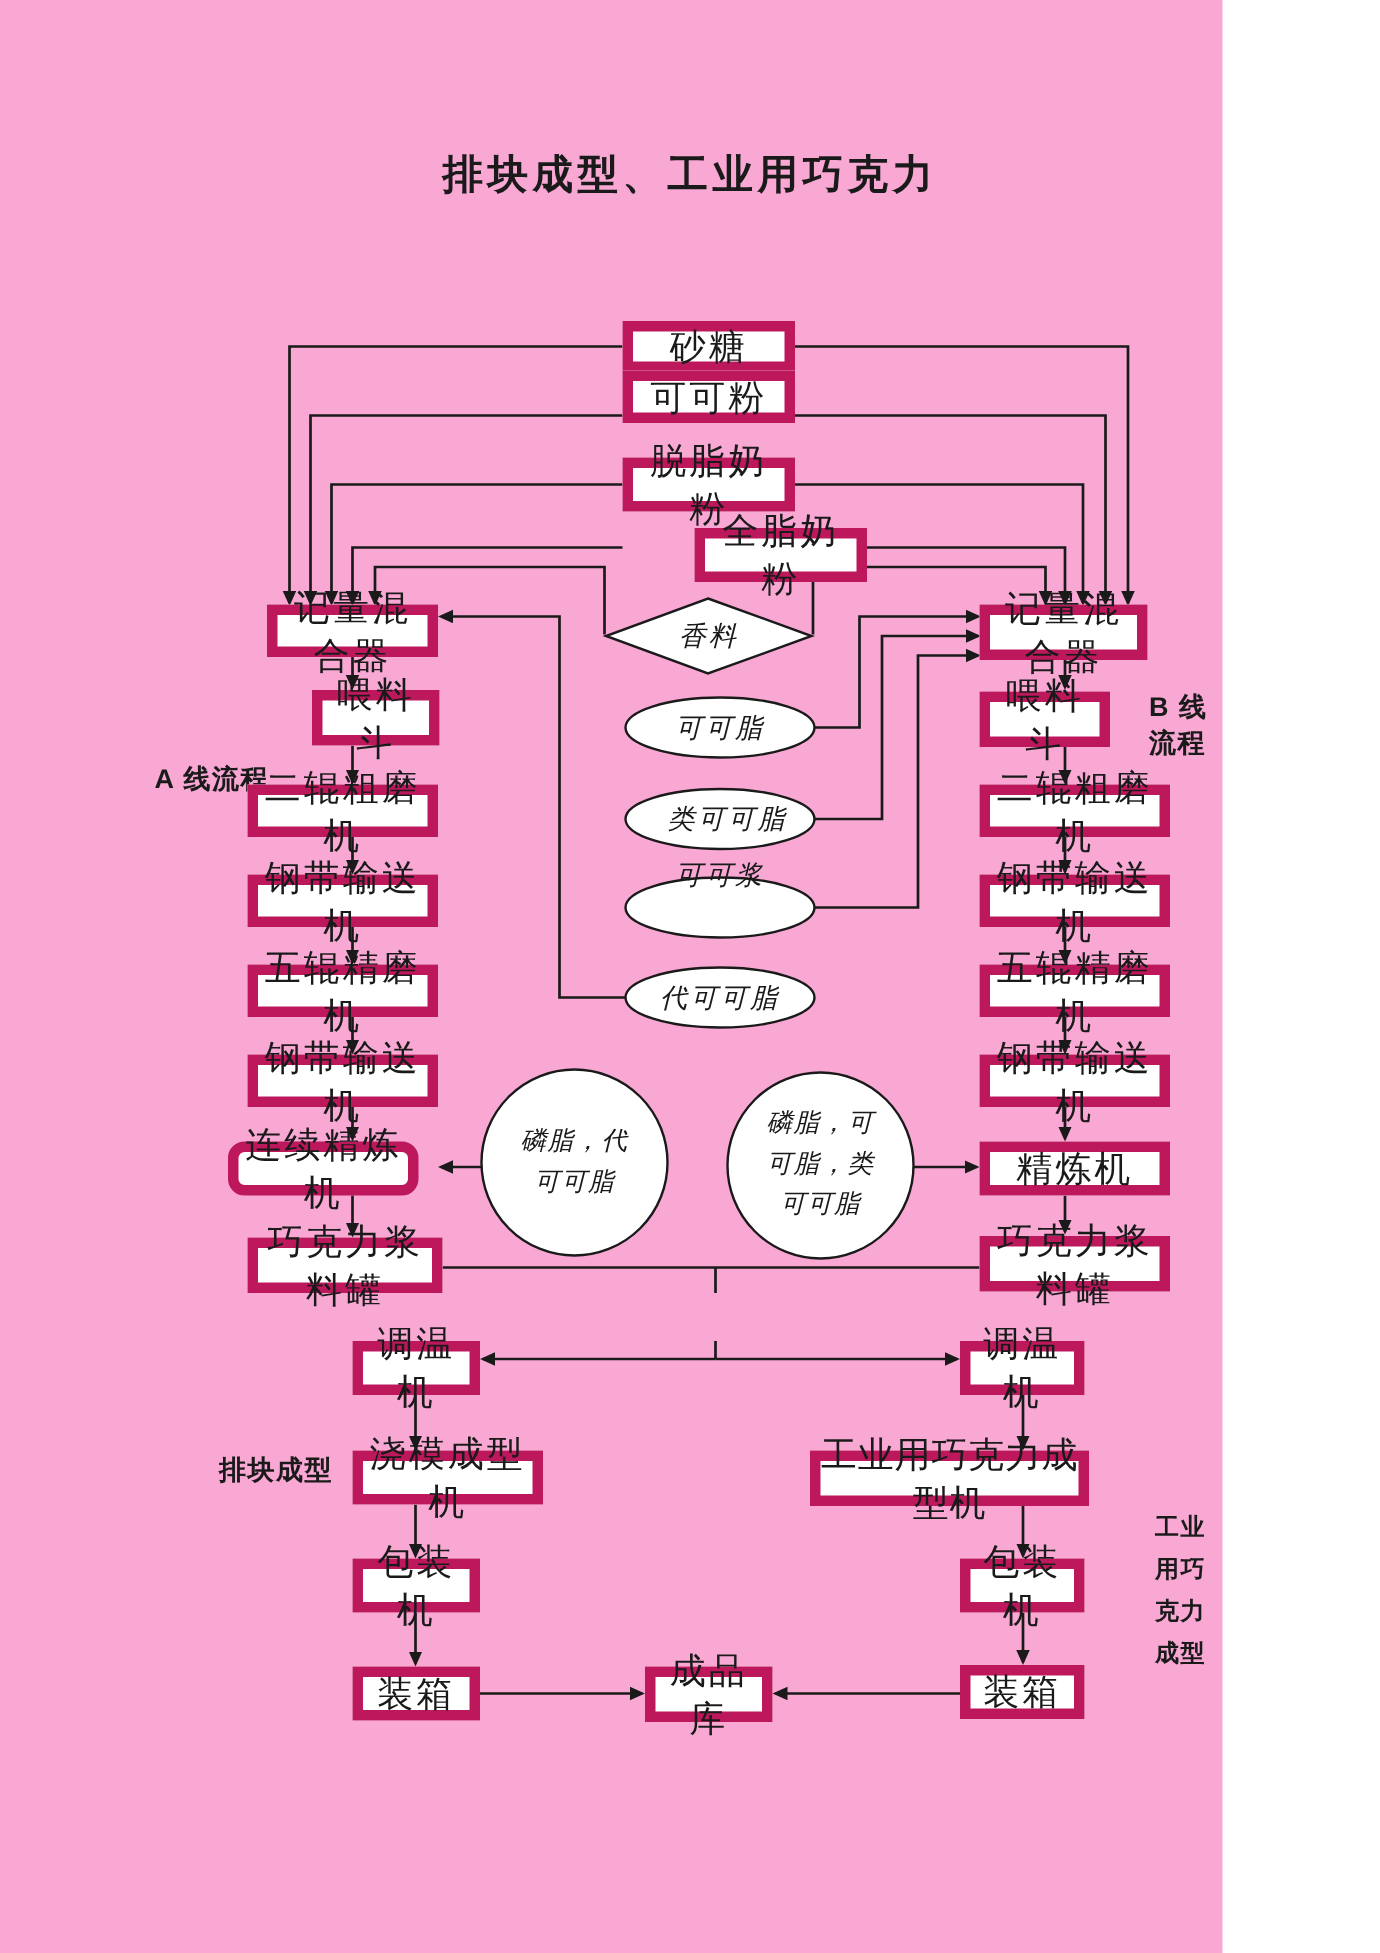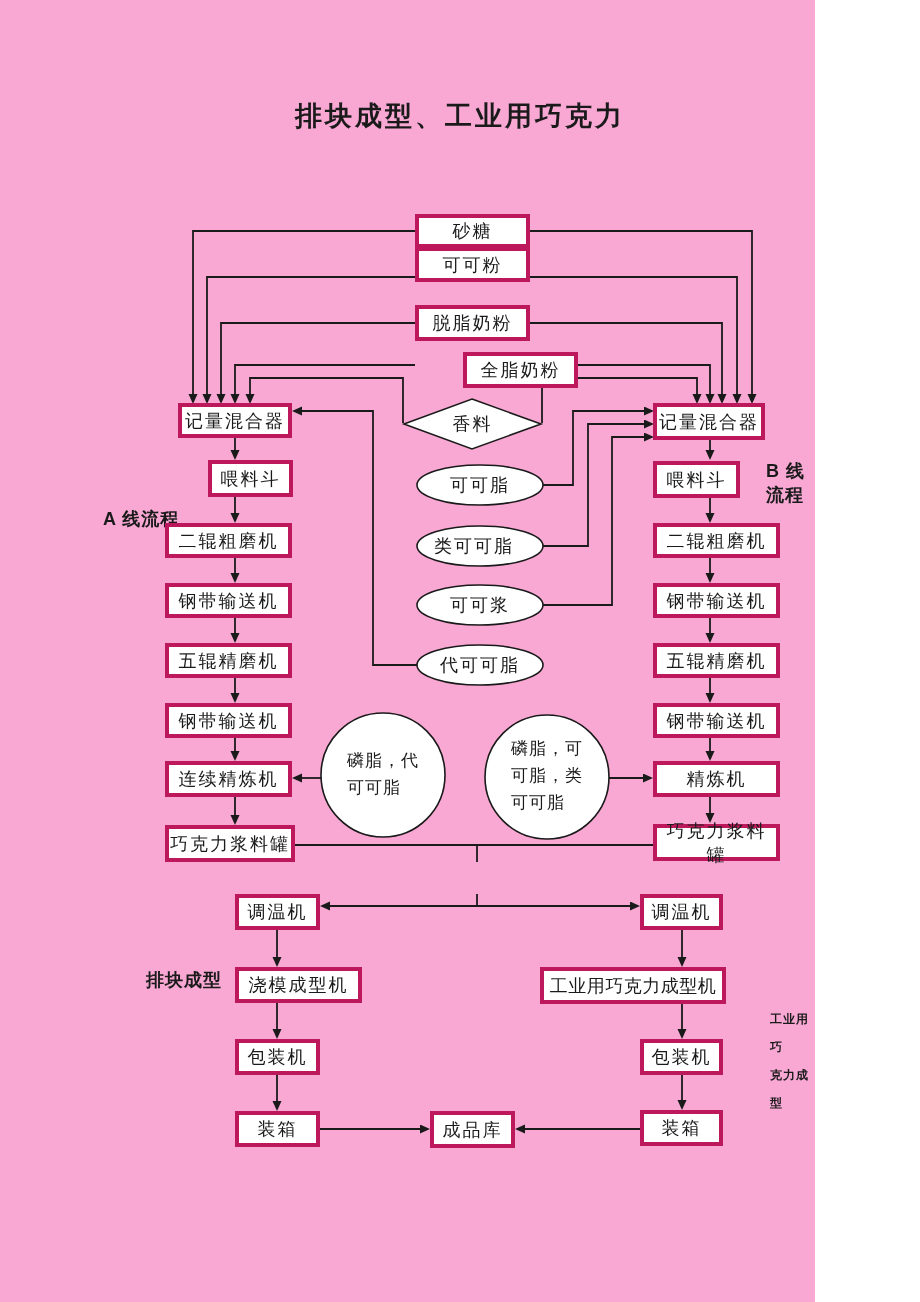--- a/index.html
+++ b/index.html
@@ -1,24 +1,24 @@
 <!DOCTYPE html>
 <html><head>
 <meta charset="utf-8">
 <style>
   html,body{margin:0;padding:0;background:#fff;}
   .page{position:relative;width:775px;height:1302px;background:#f9a8d4;overflow:hidden;
         font-family:"Liberation Sans","DejaVu Sans",sans-serif;color:#1a1a1a;padding-left:40px;}
   .lines{position:absolute;left:0;top:0;width:920px;height:1302px;}
   .node{position:absolute;display:flex;align-items:center;justify-content:center;
-        background:#fff;border:4px solid #be185d;font-size:18px;letter-spacing:2px;
+        background:#fff;border:7px solid #be185d;font-size:24px;letter-spacing:2px;
         box-sizing:border-box;text-align:center;}
   .plain{position:absolute;display:flex;align-items:center;justify-content:center;
         background:transparent;border:none;font-size:18px;letter-spacing:2px;
-        box-sizing:border-box;text-align:left;}
+        box-sizing:border-box;text-align:center;font-style:italic;}
   .title{position:absolute;left:0;width:920px;text-align:center;font-weight:bold;
         font-size:27px;letter-spacing:3px;}
   .sidelabel{position:absolute;font-weight:bold;font-size:18px;letter-spacing:1px;}
   .ml{white-space:pre-line;line-height:27px;font-size:17px;letter-spacing:1px;}
   .wide{letter-spacing:0.5px;}
 </style>
 </head>
 <body>
 
 <div class="page">
@@ -99,58 +99,58 @@
 
   <div class="title" style="top:98px;">排块成型、工业用巧克力</div>
 
   <div class="node" style="left:415px;top:214px;width:115px;height:34px;">砂糖</div>
   <div class="node" style="left:415px;top:247px;width:115px;height:35px;">可可粉</div>
   <div class="node" style="left:415px;top:305px;width:115px;height:36px;">脱脂奶粉</div>
   <div class="node" style="left:415px;top:352px;width:115px;height:36px;margin-left:48px;">全脂奶粉</div>
 
   <div class="plain" style="left:404px;top:410px;width:137px;height:28px;">香料</div>
   <div class="plain" style="left:417px;top:471px;width:126px;height:28px;">可可脂</div>
-  <div class="plain" style="left:411px;top:532px;width:126px;height:28px;">类可可脂</div>
-  <div class="plain" style="left:417px;top:591px;width:126px;height:28px;">可可浆</div>
+  <div class="plain" style="left:422px;top:532px;width:126px;height:28px;">类可可脂</div>
+  <div class="plain" style="left:417px;top:569px;width:126px;height:28px;">可可浆</div>
   <div class="plain" style="left:417px;top:651px;width:126px;height:28px;">代可可脂</div>
 
   <div class="plain ml" style="left:323px;top:747px;width:120px;">磷脂，代
 可可脂</div>
   <div class="plain ml" style="left:487px;top:735px;width:120px;">磷脂，可
 可脂，类
 可可脂</div>
 
   <div class="sidelabel" style="left:103px;top:467px;margin-top:40px;">A 线流程</div>
   <div class="node" style="left:178px;top:403px;width:114px;height:35px;">记量混合器</div>
   <div class="node" style="left:208px;top:460px;width:85px;height:37px;">喂料斗</div>
   <div class="node" style="left:165px;top:523px;width:127px;height:35px;">二辊粗磨机</div>
   <div class="node" style="left:165px;top:583px;width:127px;height:35px;">钢带输送机</div>
   <div class="node" style="left:165px;top:643px;width:127px;height:35px;">五辊精磨机</div>
   <div class="node" style="left:165px;top:703px;width:127px;height:35px;">钢带输送机</div>
-  <div class="node" style="left:165px;top:761px;width:127px;height:36px;">连续精炼机</div>
+  <div class="node" style="left:152px;top:761px;width:127px;height:36px;border-radius:11px;">连续精炼机</div>
   <div class="node" style="left:165px;top:825px;width:130px;height:37px;">巧克力浆料罐</div>
 
   <div class="sidelabel" style="left:766px;top:459px;">B 线流程</div>
   <div class="node" style="left:653px;top:403px;width:112px;height:37px;">记量混合器</div>
   <div class="node" style="left:653px;top:461px;width:87px;height:37px;">喂料斗</div>
   <div class="node" style="left:653px;top:523px;width:127px;height:35px;">二辊粗磨机</div>
   <div class="node" style="left:653px;top:583px;width:127px;height:35px;">钢带输送机</div>
   <div class="node" style="left:653px;top:643px;width:127px;height:35px;">五辊精磨机</div>
   <div class="node" style="left:653px;top:703px;width:127px;height:35px;">钢带输送机</div>
   <div class="node" style="left:653px;top:761px;width:127px;height:36px;">精炼机</div>
   <div class="node" style="left:653px;top:824px;width:127px;height:37px;">巧克力浆料罐</div>
 
   <div class="node" style="left:235px;top:894px;width:85px;height:36px;">调温机</div>
   <div class="node" style="left:235px;top:967px;width:127px;height:36px;">浇模成型机</div>
   <div class="sidelabel" style="left:146px;top:968px;">排块成型</div>
   <div class="node" style="left:235px;top:1039px;width:85px;height:36px;">包装机</div>
   <div class="node" style="left:235px;top:1111px;width:85px;height:36px;">装箱</div>
 
   <div class="node" style="left:640px;top:894px;width:83px;height:36px;">调温机</div>
   <div class="node wide" style="left:540px;top:967px;width:186px;height:37px;">工业用巧克力成型机</div>
-  <div class="sidelabel ml" style="left:770px;top:1005px;line-height:28px;font-size:12px;">工业用巧
+  <div class="sidelabel ml" style="left:770px;top:1005px;line-height:28px;font-size:16px;">工业用巧
 克力成型</div>
   <div class="node" style="left:640px;top:1039px;width:83px;height:36px;">包装机</div>
   <div class="node" style="left:640px;top:1110px;width:83px;height:36px;">装箱</div>
 
   <div class="node" style="left:430px;top:1111px;width:85px;height:37px;">成品库</div>
 
 </div>
 
 </body></html>

